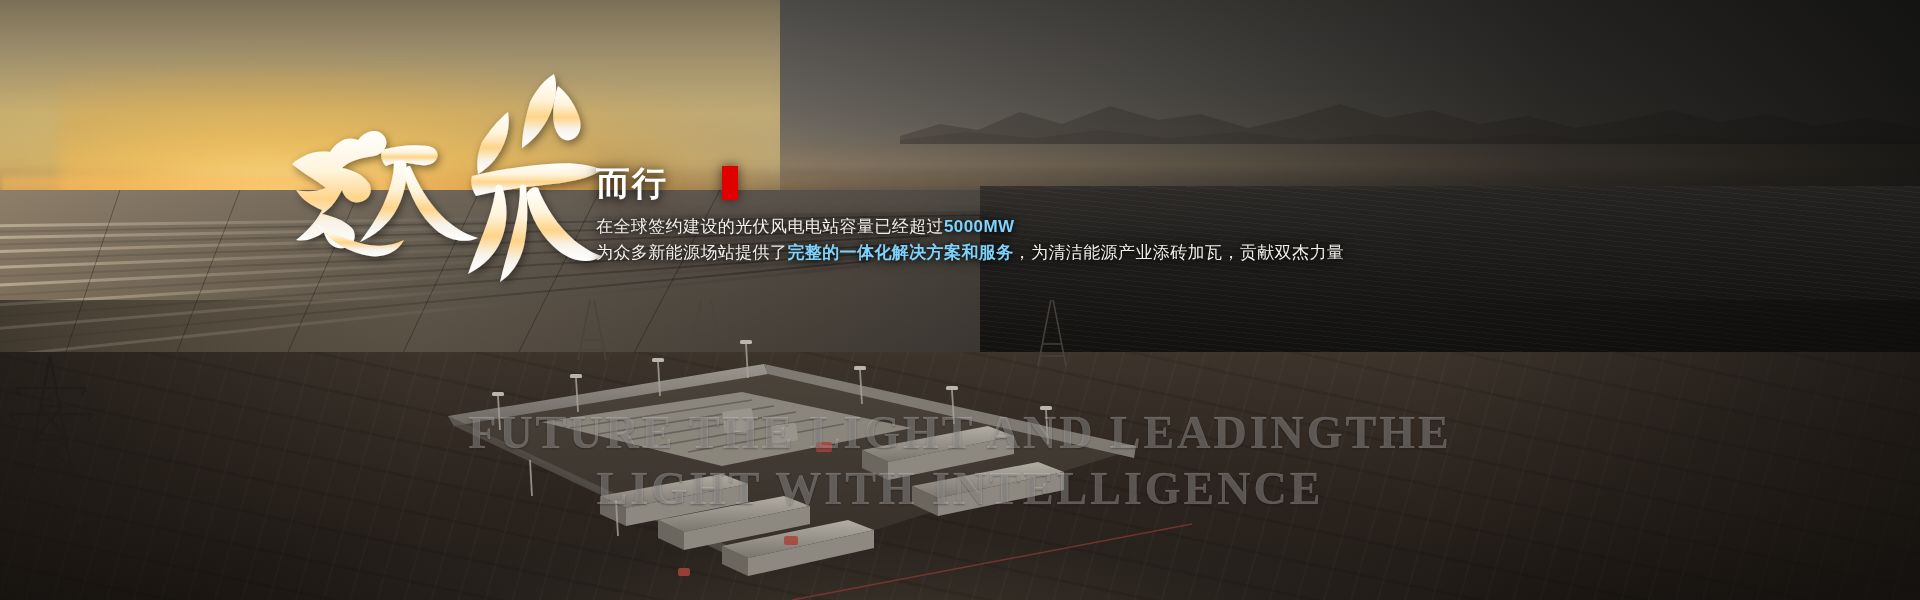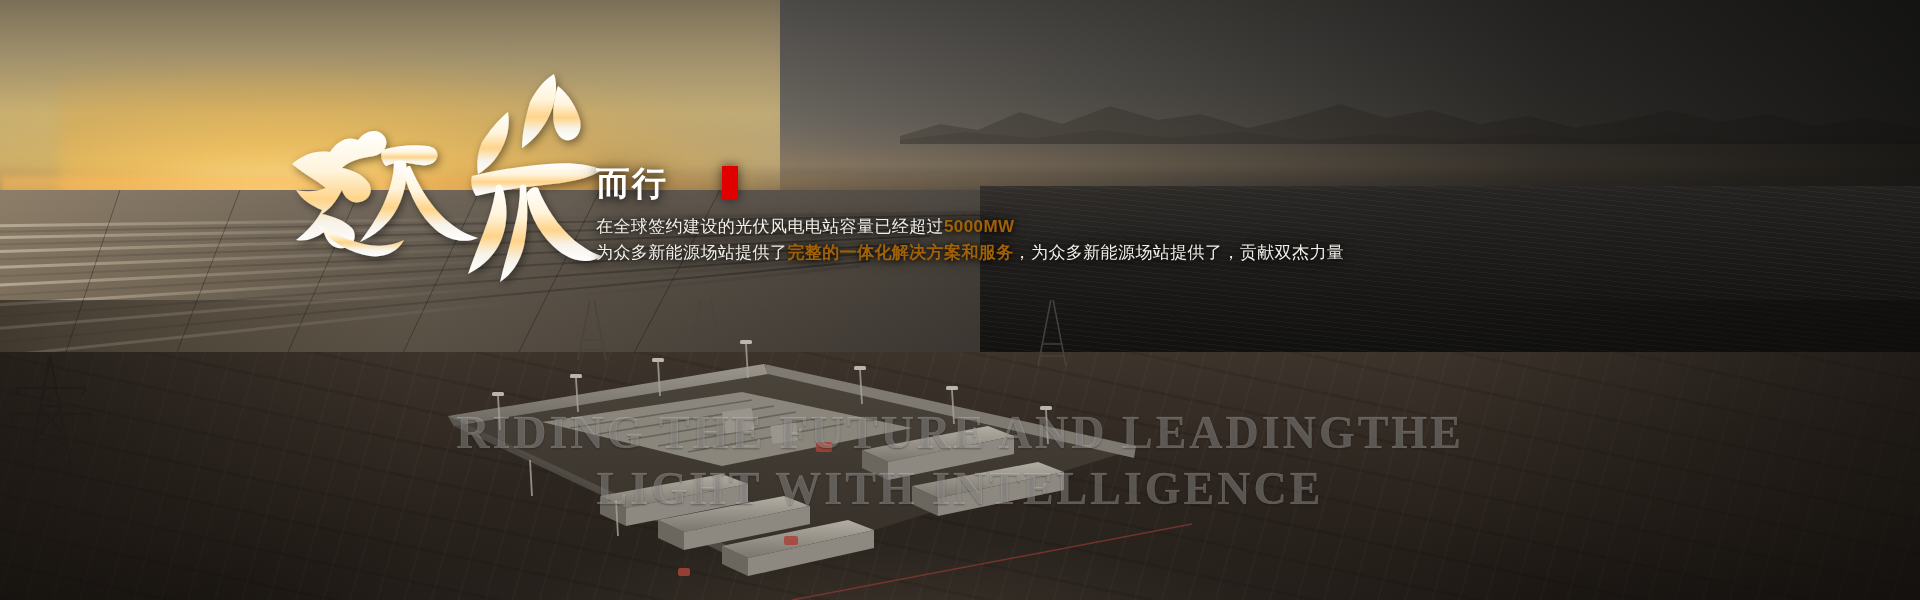--- a/index.html
+++ b/index.html
@@ -114,21 +114,21 @@
     display:inline-block;width:16px;height:34px;background:#e00000;
     margin-left:22px;flex:0 0 auto;
     box-shadow:0 0 12px rgba(0,0,0,.6);
   }
   .sub{
     margin-top:14px;
     font-size:17px;color:#f2efe9;line-height:1.55;
     letter-spacing:.4px;white-space:nowrap;
     text-shadow:0 1px 6px rgba(0,0,0,.9), 0 0 14px rgba(0,0,0,.6);
   }
-  .sub b{font-weight:700;color:#a16207;}
+  .sub b{font-weight:700;color:#7dd3fc;}
   .sub-line{display:block;}
 
   
   .tagline{
     position:absolute;left:0;top:406px;width:1920px;
     text-align:center;pointer-events:none;
   }
   .tagline .tl{
     display:block;
     font-family:"Liberation Serif","DejaVu Serif",serif;
@@ -358,22 +358,22 @@
   </div>
 
   <div class="copy">
     <div class="headline">
       <span class="h-a">而行</span>
       <span class="red-block"></span>
     </div>
 
     <div class="sub">
       <span class="sub-line"><span>在全球签约建设的光伏风电电站容量已经超过</span><b>5000MW</b></span>
-      <span class="sub-line"><span>为众多新能源场站提供了</span><b>完整的一体化解决方案和服务</b><span>，为众多新能源场站提供了，贡献双杰力量</span></span>
+      <span class="sub-line"><span>为众多新能源场站提供了</span><b>完整的一体化解决方案和服务</b><span>，为清洁能源产业添砖加瓦，贡献双杰力量</span></span>
     </div>
   </div>
 
   <div class="tagline">
-    <span class="tl one">RIDING THE FUTURE AND LEADINGTHE</span>
+    <span class="tl one">FUTURE THE LIGHT AND LEADINGTHE</span>
     <span class="tl two">LIGHT WITH INTELLIGENCE</span>
   </div>
 
 </div>
 
 </body></html>

